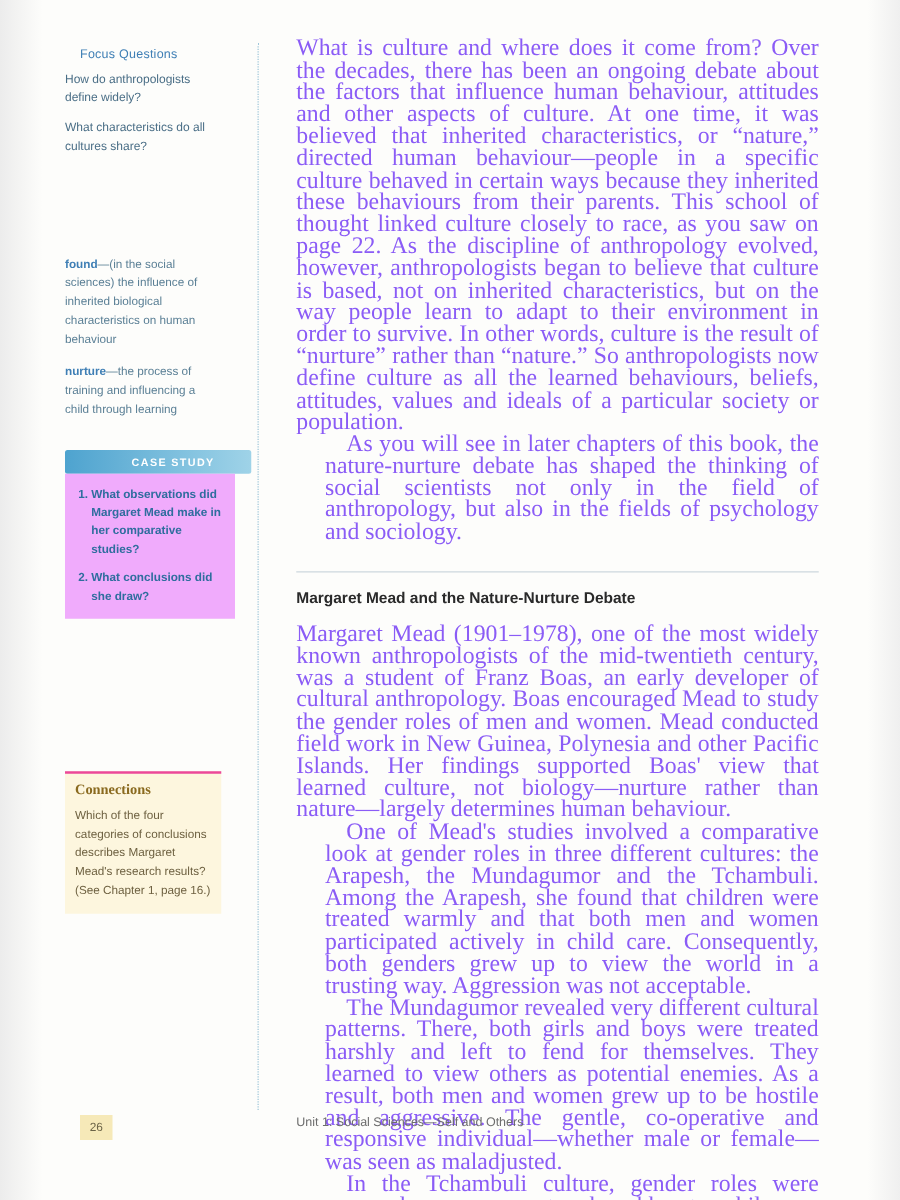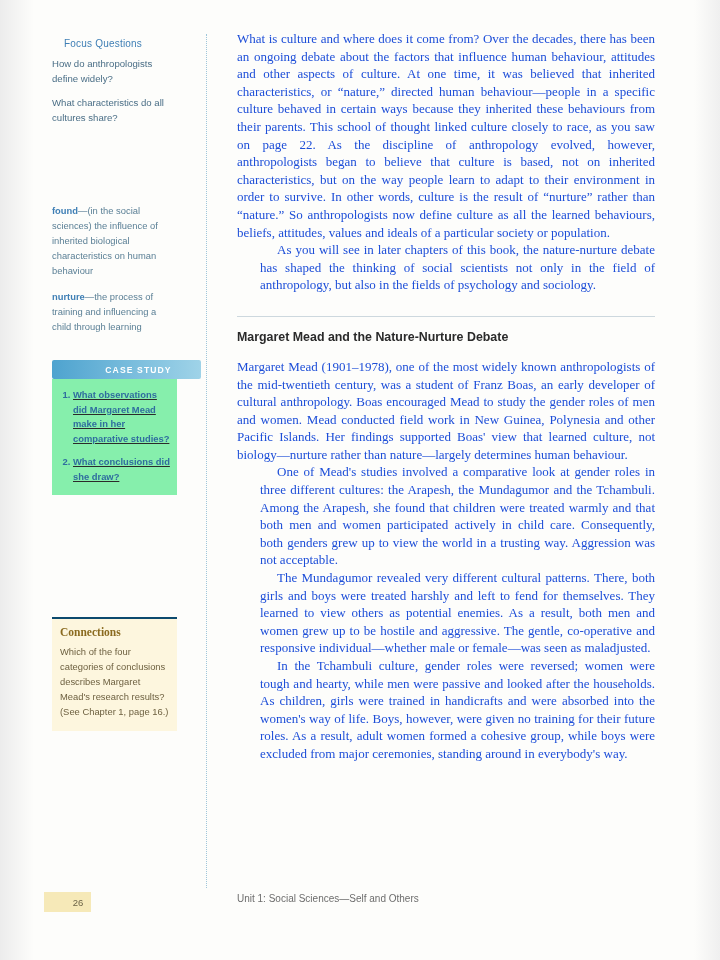--- a/index.html
+++ b/index.html
@@ -87,45 +87,44 @@
     padding-left: 24px;
   }
   .case-study-tab span {
     font-family: "Liberation Sans", sans-serif;
     font-size: 8.6px;
     font-weight: bold;
     letter-spacing: 1.1px;
     color: #ffffff;
   }
   .case-box {
-    width: 125px;
-    background: #86efac;
+    width: 136px;
+    background: #f0abfc;
     padding: 9px 7px 11px 7px;
     box-sizing: border-box;
-    text-decoration: underline;
   }
   .case-box ol {
     margin: 0;
     padding-left: 14px;
   }
   .case-box li {
     font-family: "Liberation Sans", sans-serif;
     font-size: 9.4px;
     line-height: 14.5px;
     font-weight: bold;
     color: #2f6d9e;
     margin-bottom: 9px;
   }
   .case-box li:last-child { margin-bottom: 0; }
 
   .connections {
     margin-top: 122px;
     width: 125px;
     background: #fdf6de;
-    border-top: 2px solid #0c4a6e;
+    border-top: 2px solid #ec4899;
     padding: 7px 8px 12px 8px;
     box-sizing: border-box;
   }
   .connections h4 {
     margin: 0 0 6px 0;
     font-family: "Liberation Serif", serif;
     font-size: 11.5px;
     font-weight: bold;
     color: #8a6a1f;
   }
@@ -156,26 +155,26 @@
   }
   h1.page-title {
     font-family: "Liberation Serif", serif;
     font-size: 25px;
     font-weight: bold;
     color: #2f6ea5;
     margin: 0 0 20px 0;
     letter-spacing: .2px;
   }
   .body-p {
-    font-size: 13px;
+    font-size: 19px;
     line-height: 17.6px;
     text-align: justify;
     margin: 0;
     text-indent: 0;
-    color: #1d4ed8;
+    color: #8b5cf6;
     font-family: Liberation Serif, serif;
   }
   .body-p + .body-p {
     text-indent: 17px;
     margin-left: 23px;
   }
 
   .section-rule {
     border: none;
     border-top: 1px solid #cdd8de;
@@ -185,29 +184,28 @@
     font-family: "Liberation Sans", sans-serif;
     font-size: 12.4px;
     font-weight: bold;
     color: #2a2a2a;
     margin: 0 0 14px 0;
   }
 
   
   .folio {
     position: absolute;
-    left: 44px;
+    left: 64px;
     bottom: 48px;
     width: 26px;
     height: 20px;
     background: #f6e9b8;
     display: flex;
     align-items: center;
     justify-content: center;
-    padding-left: 21px;
   }
   .folio span {
     font-family: "Liberation Sans", sans-serif;
     font-size: 9.5px;
     color: #6b6346;
   }
   .running-foot {
     position: absolute;
     left: 237px;
     bottom: 56px;

